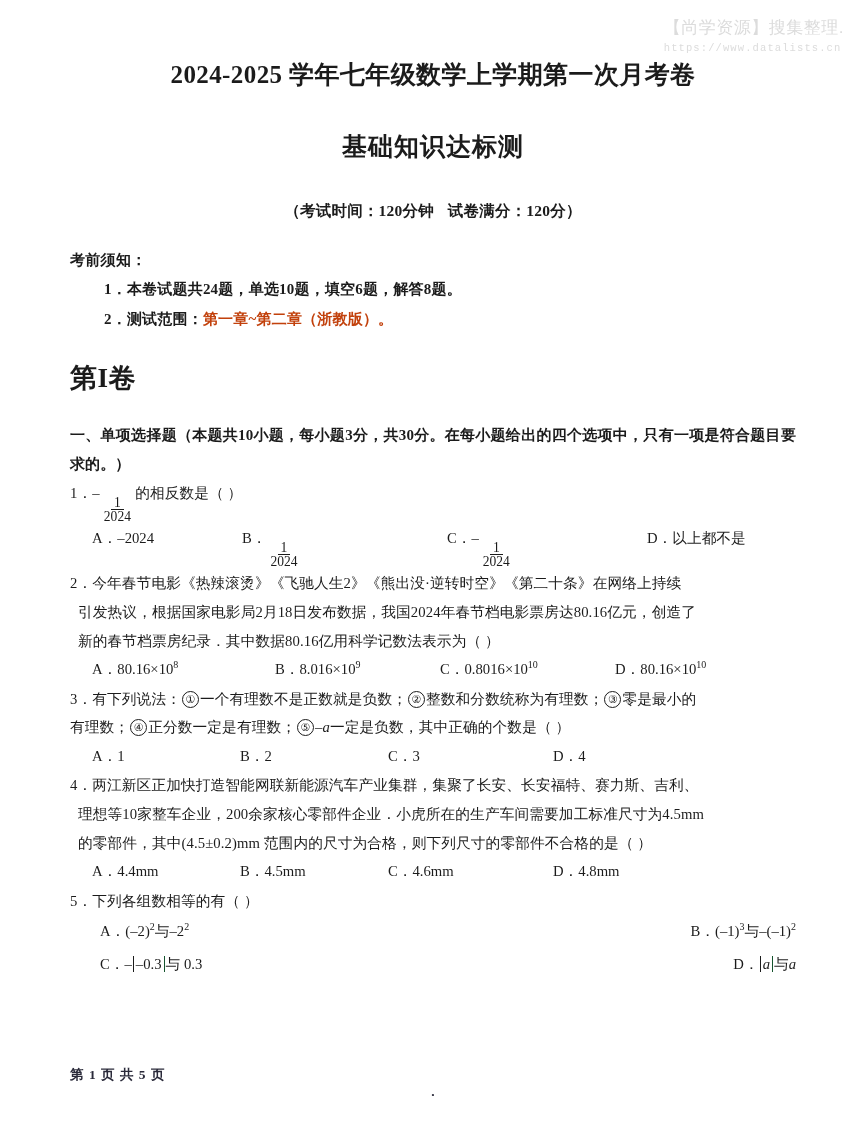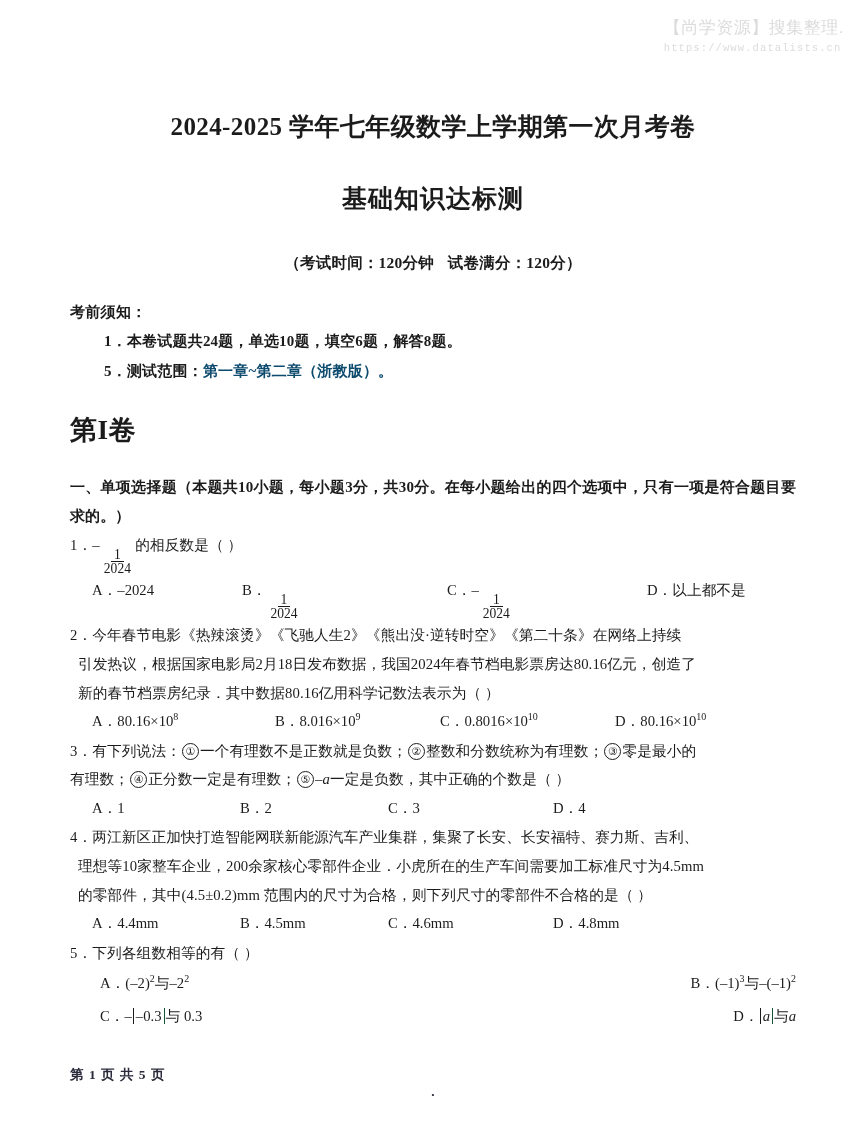--- a/index.html
+++ b/index.html
@@ -42,21 +42,21 @@
   .watermark .wm-url {
     font-size: 10.5px;
     font-family: "Liberation Mono", monospace;
     letter-spacing: 1.1px;
     display: block;
   }
 
   
   .title-main {
     margin: 0;
-    padding-top: 112px;
+    padding-top: 60px;
     text-align: center;
     font-size: 25px;
     font-weight: bold;
     letter-spacing: 0.4px;
     line-height: 1.2;
   }
   .title-sub {
     margin: 0;
     padding-top: 42px;
     text-align: center;
@@ -83,21 +83,21 @@
   }
   .notice-title {
     font-weight: bold;
     letter-spacing: 0.3px;
   }
   .notice-item {
     padding-left: 34px;
     font-weight: bold;
     letter-spacing: 0.2px;
   }
-  .red { color: #0c4a6e; }
+  .red { color: #c2410c; }
 
   
   .volume {
     margin: 0;
     padding-top: 26px;
     text-align: left;
     font-size: 27px;
     font-weight: bold;
     letter-spacing: 0.5px;
   }
@@ -212,21 +212,21 @@
   <h1 class="title-main">2024-2025 学年七年级数学上学期第一次月考卷</h1>
   <h2 class="title-sub">基础知识达标测</h2>
 
   <p class="exam-meta">
     <span>（考试时间：120分钟</span><span class="gap"></span><span>试卷满分：120分）</span>
   </p>
 
   <div class="notice">
     <div class="notice-title">考前须知：</div>
     <div class="notice-item">1．本卷试题共24题，单选10题，填空6题，解答8题。</div>
-    <div class="notice-item"><span>5．测试范围：</span><span class="red">第一章~第二章（浙教版）。</span></div>
+    <div class="notice-item"><span>2．测试范围：</span><span class="red">第一章~第二章（浙教版）。</span></div>
   </div>
 
   <div class="volume">第I卷</div>
 
   <div class="section-intro">一、单项选择题（本题共10小题，每小题3分，共30分。在每小题给出的四个选项中，只有一项是符合题目要求的。）</div>
 
   <div class="q">
     <div class="q-stem">
       <span>1．</span><span class="it">–</span><span class="frac">
           <span class="num">1</span>

